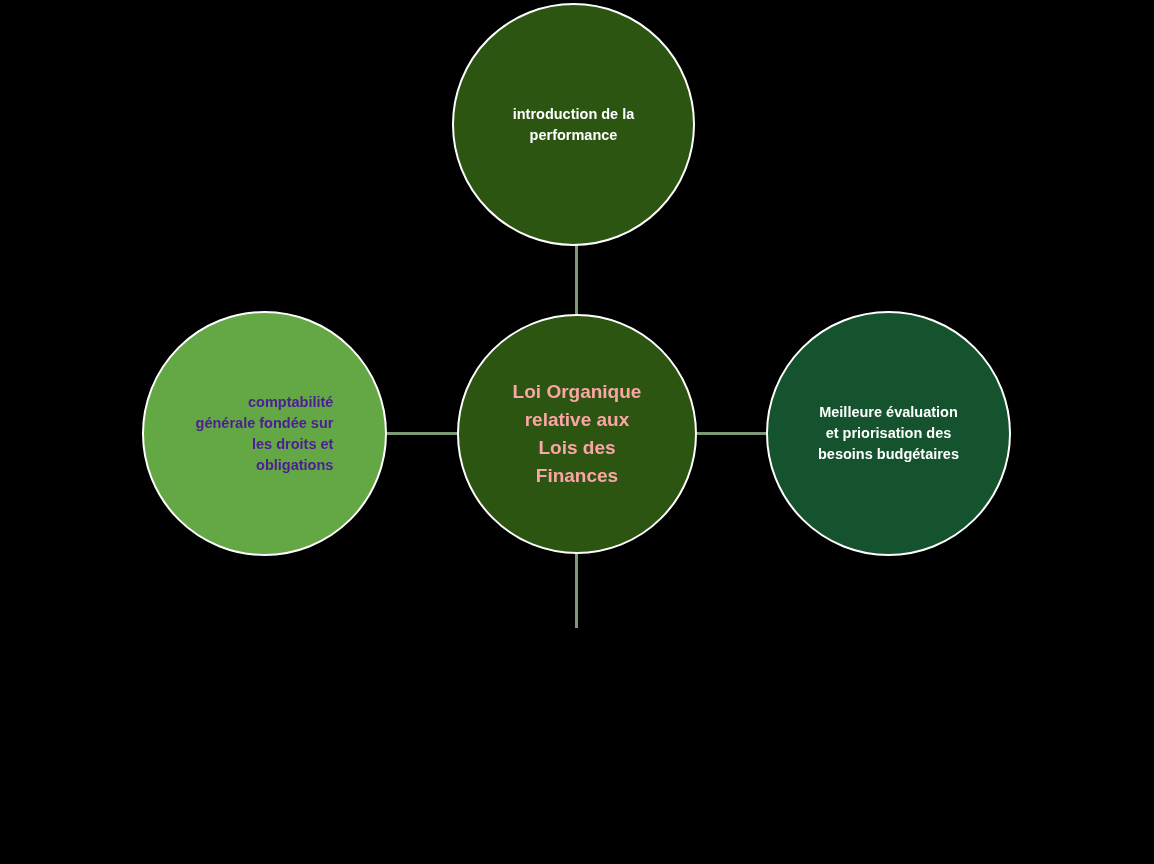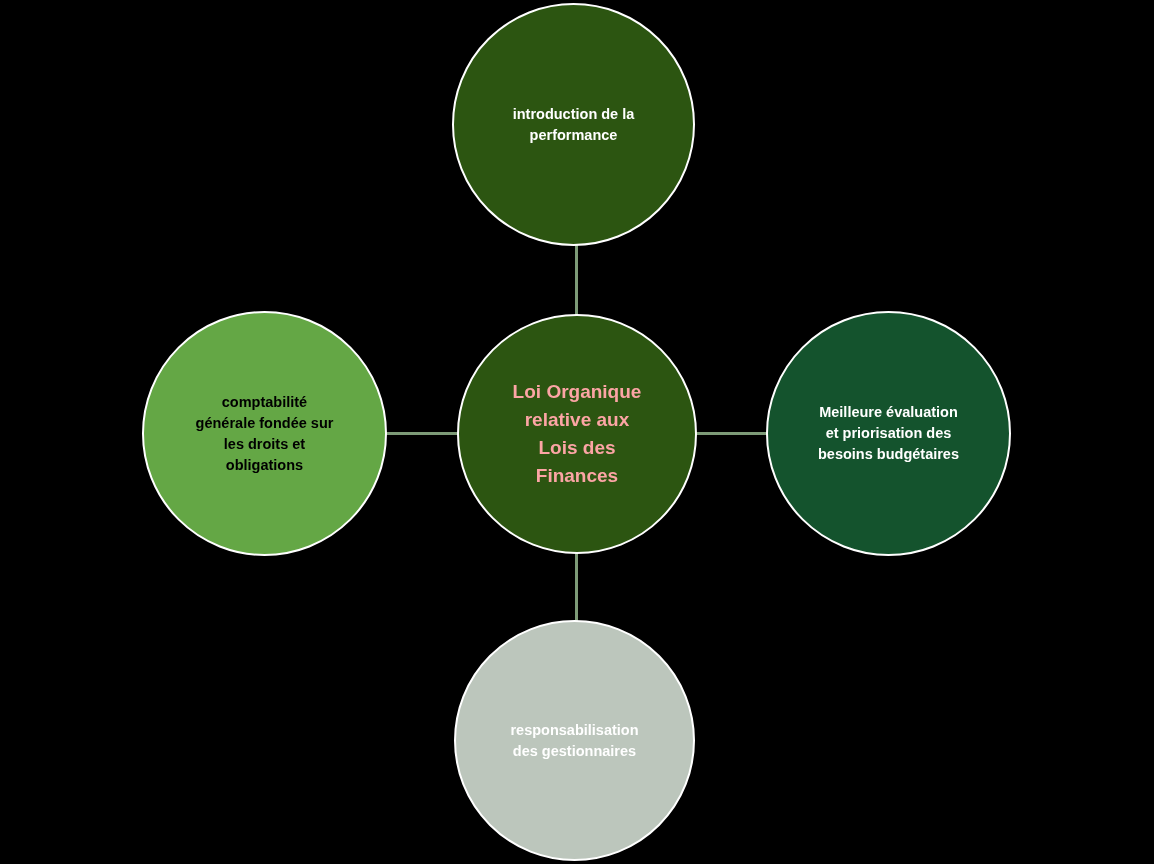--- a/index.html
+++ b/index.html
@@ -114,36 +114,32 @@
   <div class="connector conn-bottom" style="background-color: rgb(125, 154, 119);"></div>
   <div class="connector conn-left" style="background-color: rgb(125, 154, 119);"></div>
   <div class="connector conn-right" style="background-color: rgb(125, 154, 119);"></div>
 
   <div class="node node-top node-satellite" style="background-color: rgb(44, 85, 17); border-color: rgb(255, 255, 255);">
     <span class="node-label" style="color: rgb(255, 255, 255);">introduction de la
 performance</span>
   </div>
 
   <div class="node node-left node-satellite" style="background-color: rgb(100, 167, 69); border-color: rgb(255, 255, 255);">
-    <span class="node-label" style="color: #000000;">comptabilité
+    <span class="node-label" style="color: #4c1d95; text-align: right;">comptabilité
 générale fondée sur
 les droits et
 obligations</span>
   </div>
 
   <div class="node node-right node-satellite" style="background-color: #14532d; border-color: rgb(255, 255, 255);">
     <span class="node-label" style="color: rgb(255, 255, 255);">Meilleure évaluation
 et priorisation des
 besoins budgétaires</span>
   </div>
 
-  <div class="node node-bottom node-satellite" style="background-color: rgb(188, 198, 188); border-color: rgb(255, 255, 255);">
-    <span class="node-label" style="color: rgb(255, 255, 255);">responsabilisation
-des gestionnaires</span>
-  </div>
 
   <div class="node node-center" style="background-color: rgb(44, 85, 17); border-color: rgb(255, 255, 255);">
     <span class="node-label" style="color: #fca5a5;">Loi Organique
 relative aux
 Lois des
 Finances</span>
   </div>
 
 </div>
 

